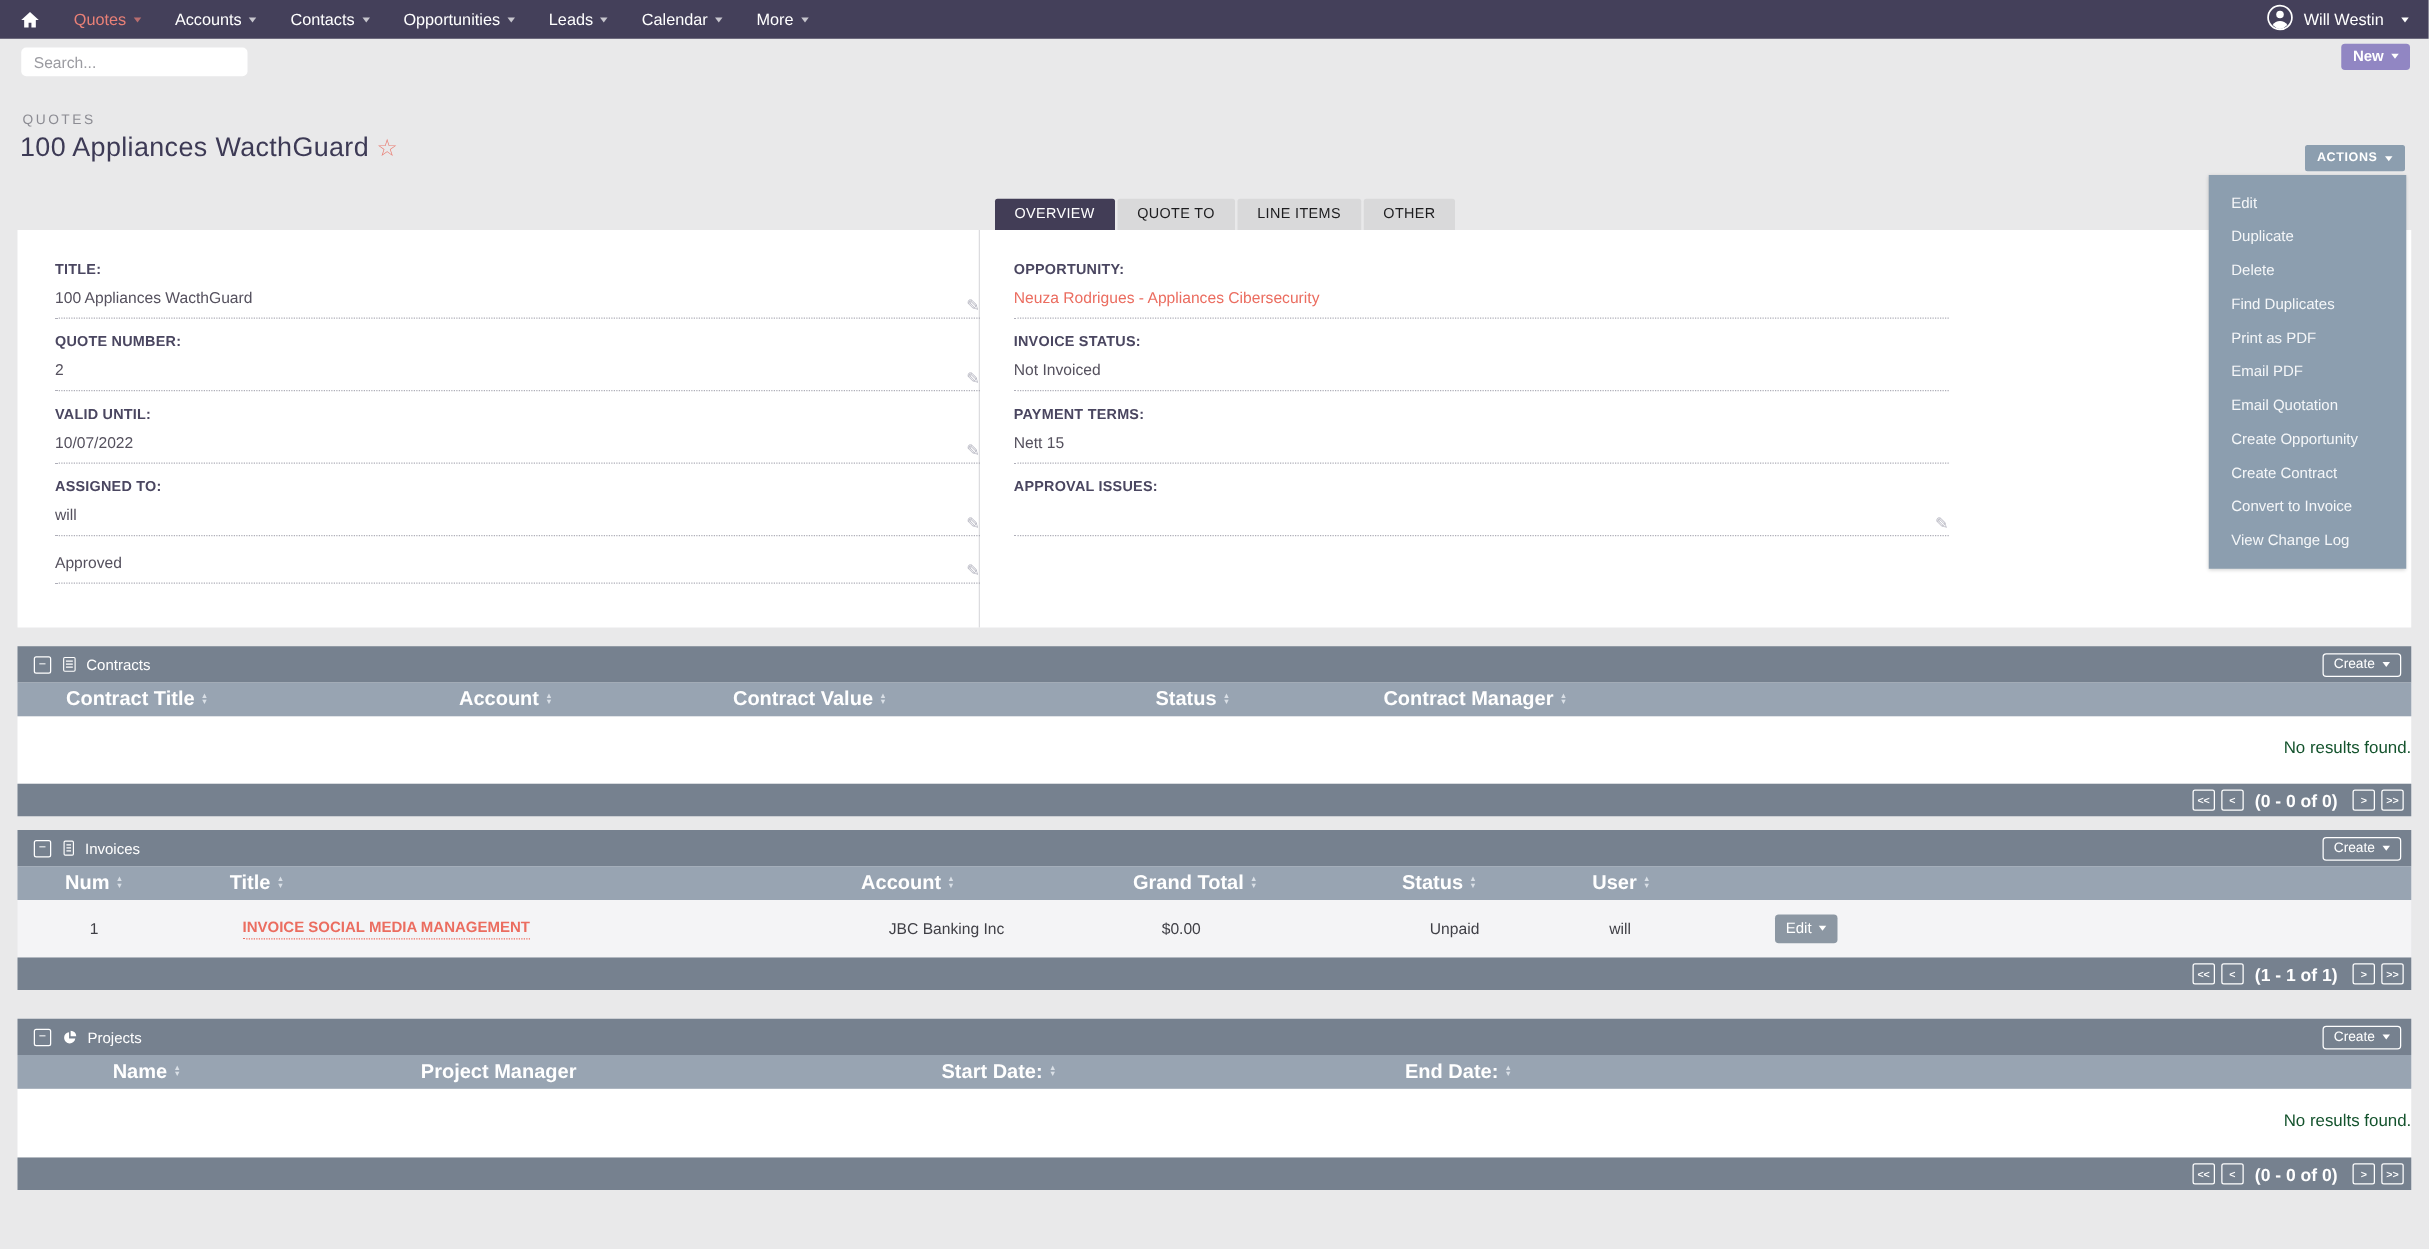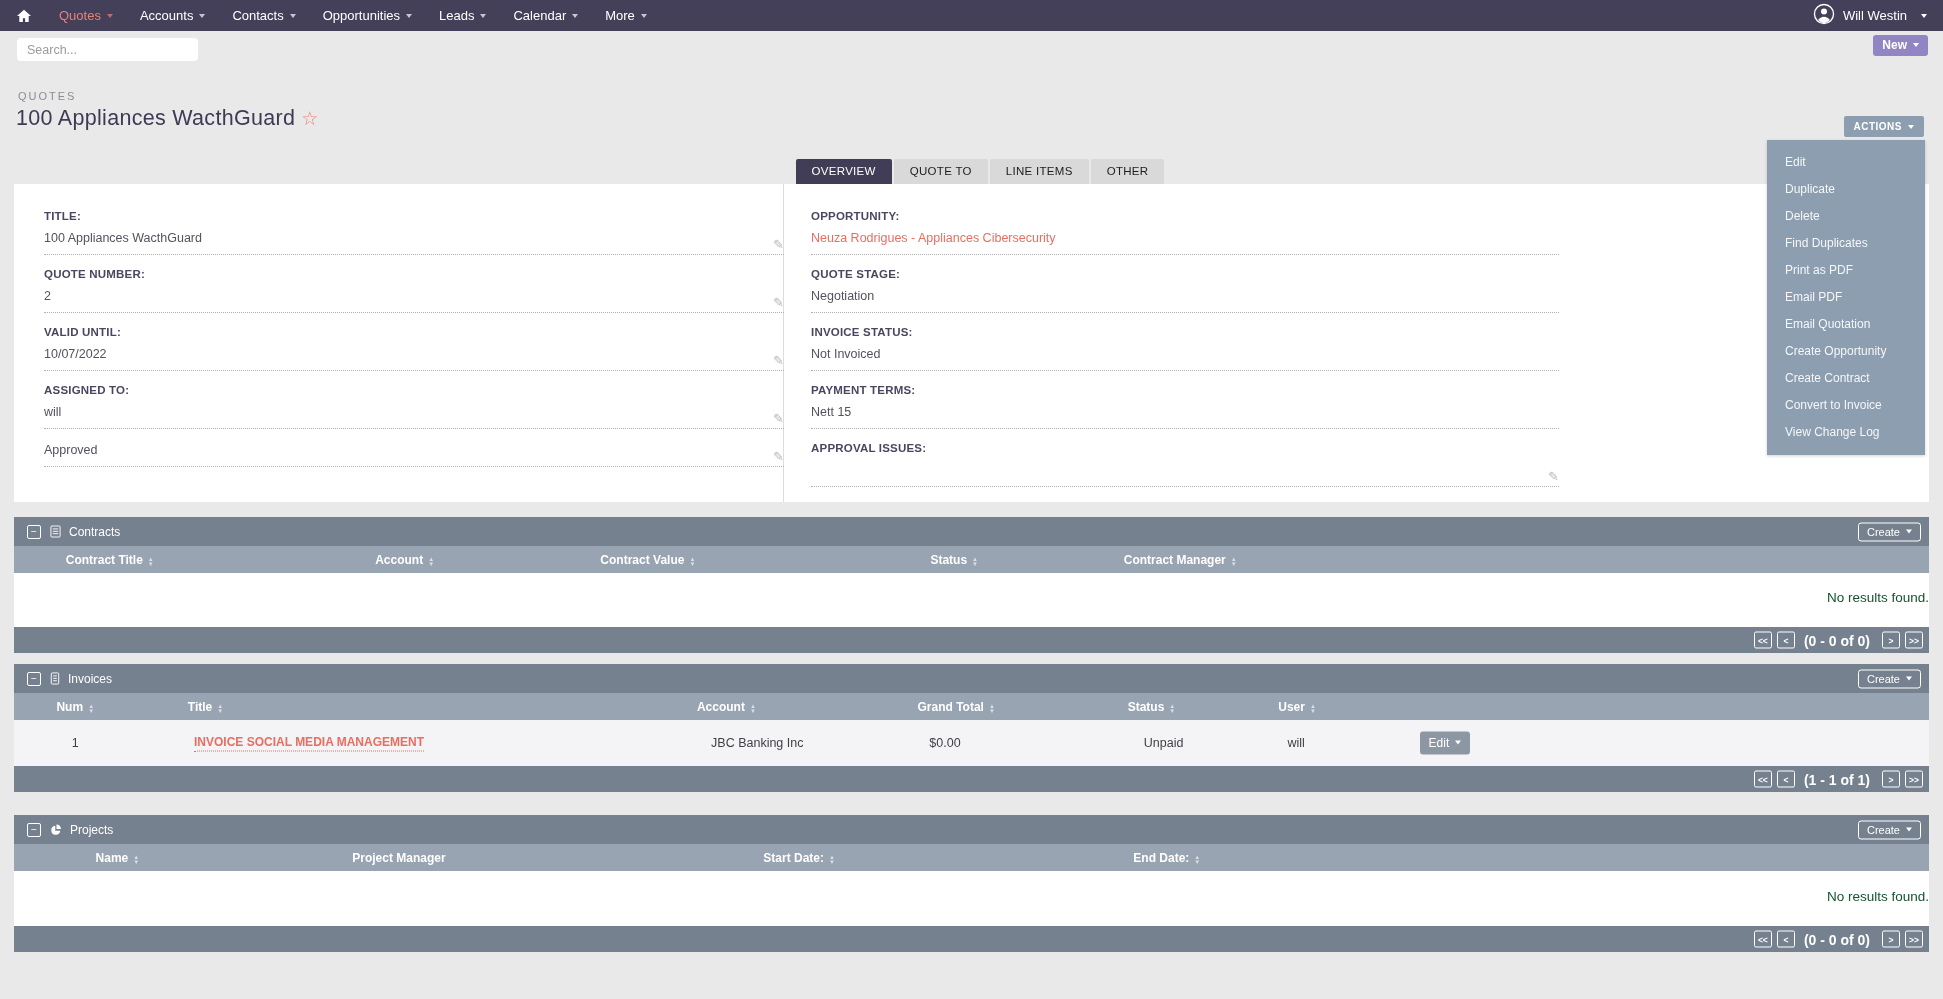--- a/index.html
+++ b/index.html
@@ -119,22 +119,22 @@
     position:absolute; right:8px; top:50%; transform:translateY(-50%);
     background:transparent; border:1px solid #fff; border-radius:3px;
     color:#fff; font-size:11px; padding:2px 8px 3px; display:flex;
     align-items:center; cursor:pointer; font-family:"Liberation Sans", sans-serif;
   }
   .cols-row {
     background:#98a4b2; height:27px; position:relative; color:#fff;
   }
   .col-label {
     position:absolute; top:50%; transform:translate(-50%,-50%);
-    font-size:12px; font-weight:bold; white-space:nowrap;
-    display:flex; align-items:flex-end; cursor:pointer;
+    font-size:16px; font-weight:bold; white-space:nowrap;
+    display:flex; align-items:center; cursor:pointer;
   }
   .sort-icon { display:inline-flex; flex-direction:column; margin-left:5px; line-height:5px; }
   .sort-icon::before { content:"▲"; font-size:6px; color:#d9dfe6; }
   .sort-icon::after  { content:"▼"; font-size:6px; color:#d9dfe6; }
   .empty-row { background:#fff; text-align:right; font-size:13.5px; color:#14532d; }
   .empty-row.c1 { padding:17px 0 22px; }
   .empty-row.c2 { padding:18px 0 22px; }
   .panel-footer { background:#76818f; height:26px; position:relative; }
   .pagination {
     position:absolute; right:6px; top:50%; transform:translateY(-50%);
@@ -276,24 +276,20 @@
     <div class="field">
       <div class="field-value-row"><span>Approved</span><span class="pencil-icon">✎</span></div>
     </div>
   </div>
   <div class="dcol right">
     <div class="field">
       <div class="field-label">OPPORTUNITY:</div>
       <div class="field-value-row"><a class="link">Neuza Rodrigues - Appliances Cibersecurity</a></div>
     </div>
     <div class="field">
-      <div class="field-label">QUOTE STAGE:</div>
-      <div class="field-value-row"><span>Negotiation</span></div>
-    </div>
-    <div class="field">
       <div class="field-label">INVOICE STATUS:</div>
       <div class="field-value-row"><span>Not Invoiced</span></div>
     </div>
     <div class="field">
       <div class="field-label">PAYMENT TERMS:</div>
       <div class="field-value-row"><span>Nett 15</span></div>
     </div>
     <div class="field">
       <div class="field-label">APPROVAL ISSUES:</div>
       <div class="field-value-row"><span></span><span class="pencil-icon">✎</span></div>

